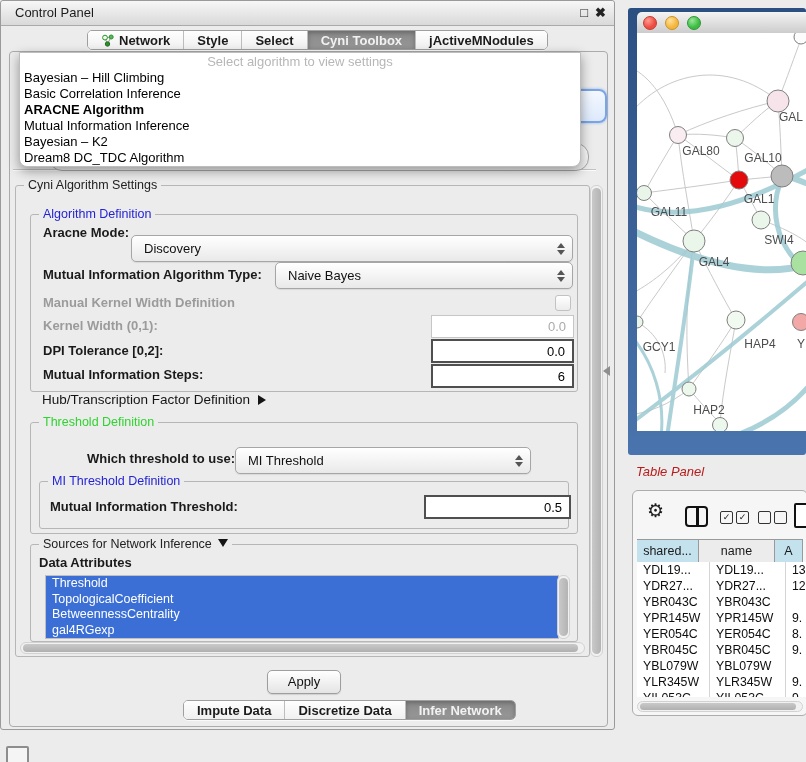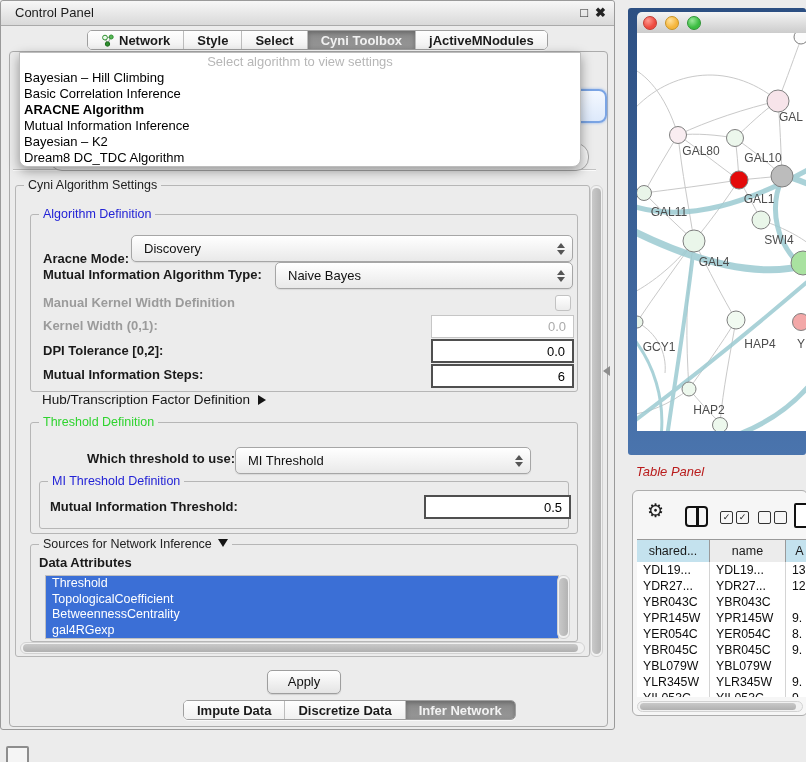--- a/index.html
+++ b/index.html
@@ -100,21 +100,21 @@
   .tbl-window{left:632px;top:490px;width:174px;height:224px;background:#f6f6f6;border:1px solid #adadad;border-radius:6px;}
   .gear{position:absolute;left:14px;top:10px;font-size:19px;color:#1d1d1d;line-height:1;}
   .split-ic{position:absolute;left:52px;top:15px;width:19px;height:17px;border:2.5px solid #111;border-radius:4px;}
   .split-ic:after{content:"";position:absolute;left:48%;top:0;bottom:0;width:2.5px;background:#111;}
   .ckbox{position:absolute;width:11px;height:11px;border:1.5px solid #333;border-radius:2px;font-size:9px;line-height:10px;text-align:center;color:#111;}
   .doc-ic{position:absolute;left:161px;top:12px;width:16px;height:21px;border:2.5px solid #111;border-radius:2px;background:#fff;}
   .thead{position:absolute;left:4px;top:48px;height:23px;display:flex;border-top:1px solid #9a9a9a;border-bottom:1px solid #9a9a9a;}
   .hcell{height:23px;line-height:23px;text-align:center;font-size:12.5px;color:#1a1a1a;border-right:1px solid #9a9a9a;box-sizing:border-box;}
   .hcell.blue{background:#c4e2ee;}
   .hcell.gray{background:#ececec;}
-  .h1{width:73px;} .h2{width:76px;} .h3{width:28px;}
+  .h1{width:62px;} .h2{width:76px;} .h3{width:28px;}
   .trows{position:absolute;left:4px;top:71px;width:178px;height:135px;overflow:hidden;background:#fff;}
   .trow{display:flex;height:16px;line-height:16px;}
   .tcell{font-size:12.3px;color:#0d0d0d;padding-left:6px;box-sizing:border-box;overflow:hidden;white-space:nowrap;}
   .tcell.c0{width:73px;border-right:1px solid #d4d4d4;}
   .tcell.c1{width:76px;border-right:1px solid #d4d4d4;}
   .tcell.c2{width:29px;}
 
   
   .split-arrow{left:603px;top:366px;width:0;height:0;border-top:5px solid transparent;border-bottom:5px solid transparent;border-right:7px solid #8e8e8e;}
   .mini-ic{left:6px;top:746px;width:19px;height:16px;border:2px solid #8d8d8d;border-radius:2px;background:#f5f5f5;}
@@ -178,21 +178,21 @@
   </div>
 
   <div class="abs divline"></div>
 
   <div class="abs group" style="left:14px;top:184px;width:573px;height:470px;">
     <span class="gtitle dark">Cyni Algorithm Settings</span>
 
     <div class="abs group" style="left:14px;top:28px;width:546px;height:176px;">
       <span class="gtitle blue">Algorithm Definition</span>
 
-      <span class="lbl" style="left:12px;top:36px;">Aracne Mode:</span>
+      <span class="lbl" style="left:12px;top:10px;">Aracne Mode:</span>
       <div class="combo" style="left:100px;top:20px;width:440px;height:25px;">
         <span class="val">Discovery</span>
         <span class="spinner">
             <span class="tri-up"></span>
             <span class="tri-dn"></span>
           </span>
       </div>
 
       <span class="lbl" style="left:12px;top:52px;">Mutual Information Algorithm Type:</span>
       <div class="combo" style="left:244px;top:47px;width:296px;height:25px;">

